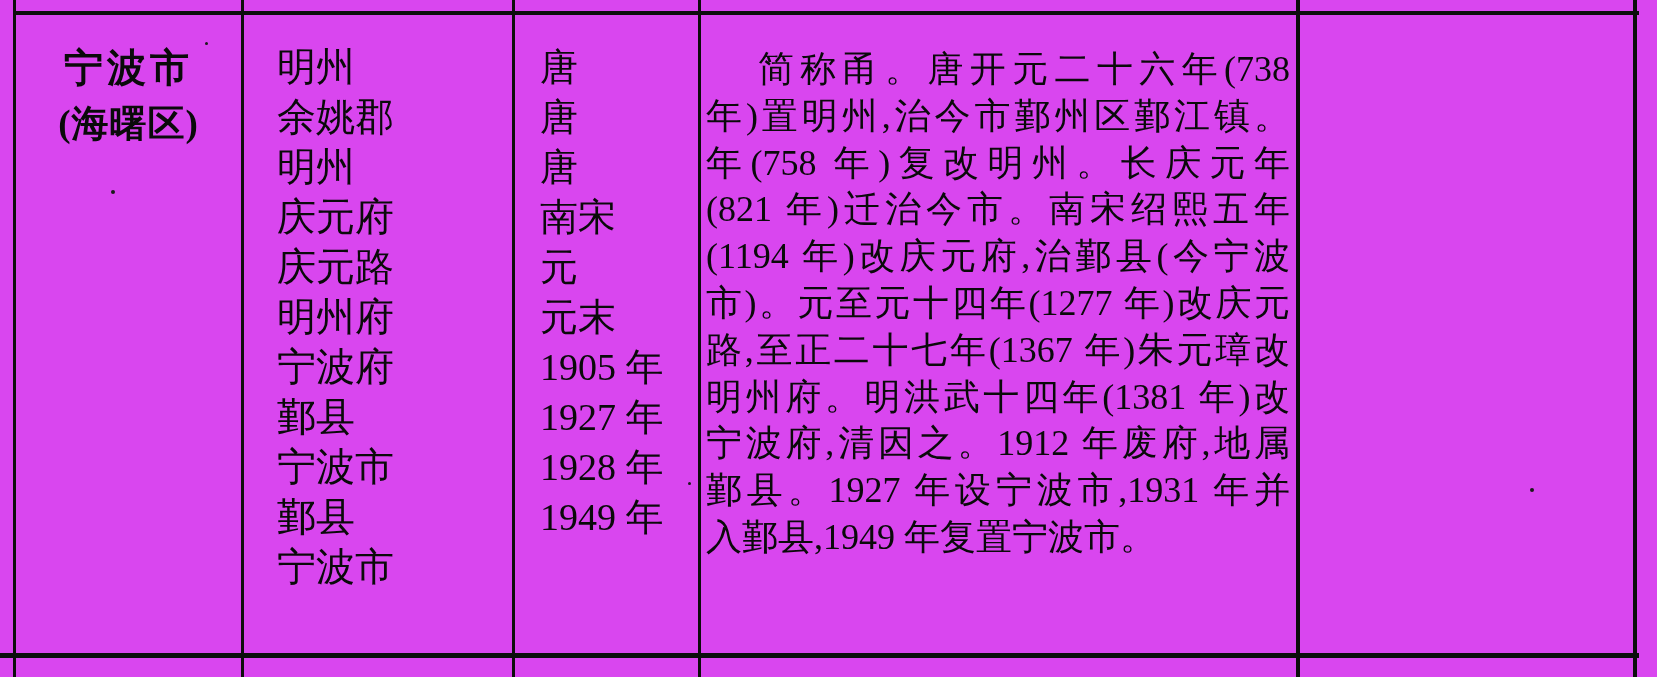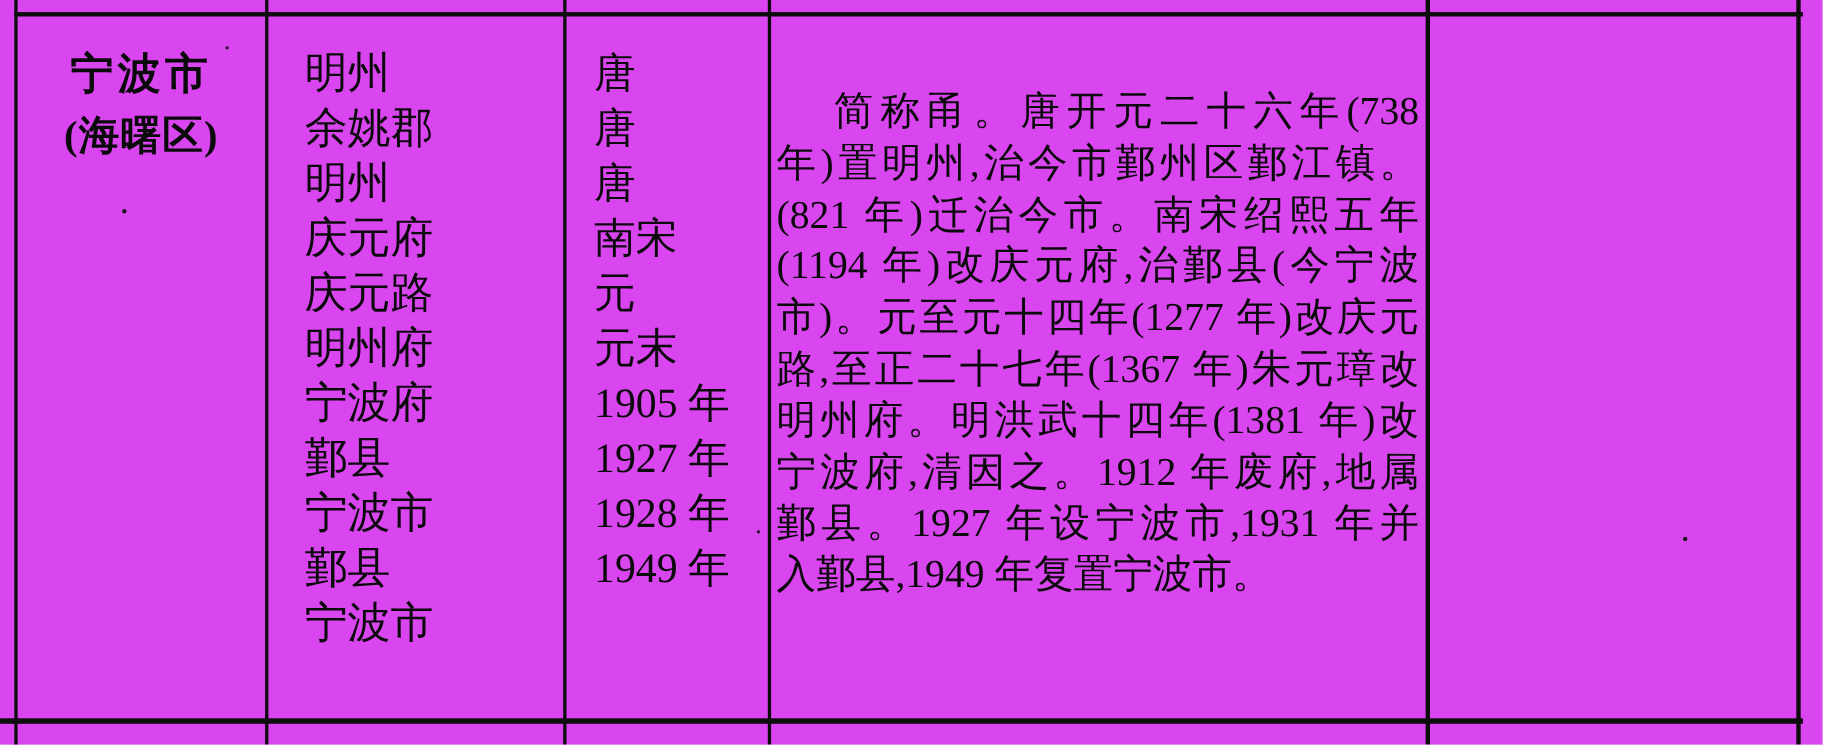--- a/index.html
+++ b/index.html
@@ -37,21 +37,21 @@
   .col-desc {
     position: absolute; left: 706px; top: 46px; width: 584px;
     font-size: 36px; line-height: 46.8px;
   }
   .col-desc .desc-line {
     text-align: justify;
     text-align-last: justify;
     height: 46.8px;
     overflow: visible;
   }
-  .col-desc .desc-line:first-child { text-indent: 52px; margin-top: 32px; }
+  .col-desc .desc-line:first-child { text-indent: 52px; }
   .col-desc .desc-line:last-child { text-align-last: left; }
   
   .speck { position: absolute; background: #1a1a1a; border-radius: 50%; }
 </style>
 </head>
 <body>
 
 <div class="page">
 
   <div class="vline" style="left:13px;  width:3px;"></div>
@@ -92,20 +92,21 @@
       <div>元末</div>
       <div>1905 年</div>
       <div>1927 年</div>
       <div>1928 年</div>
       <div>1949 年</div>
     </div>
 
   <div class="col-desc">
       <div class="desc-line">简称甬。唐开元二十六年(738</div>
       <div class="desc-line">年)置明州,治今市鄞州区鄞江镇。</div>
+      <div class="desc-line">年(758 年)复改明州。长庆元年</div>
       <div class="desc-line">(821 年)迁治今市。南宋绍熙五年</div>
       <div class="desc-line">(1194 年)改庆元府,治鄞县(今宁波</div>
       <div class="desc-line">市)。元至元十四年(1277 年)改庆元</div>
       <div class="desc-line">路,至正二十七年(1367 年)朱元璋改</div>
       <div class="desc-line">明州府。明洪武十四年(1381 年)改</div>
       <div class="desc-line">宁波府,清因之。1912 年废府,地属</div>
       <div class="desc-line">鄞县。1927 年设宁波市,1931 年并</div>
       <div class="desc-line">入鄞县,1949 年复置宁波市。</div>
     </div>
 

